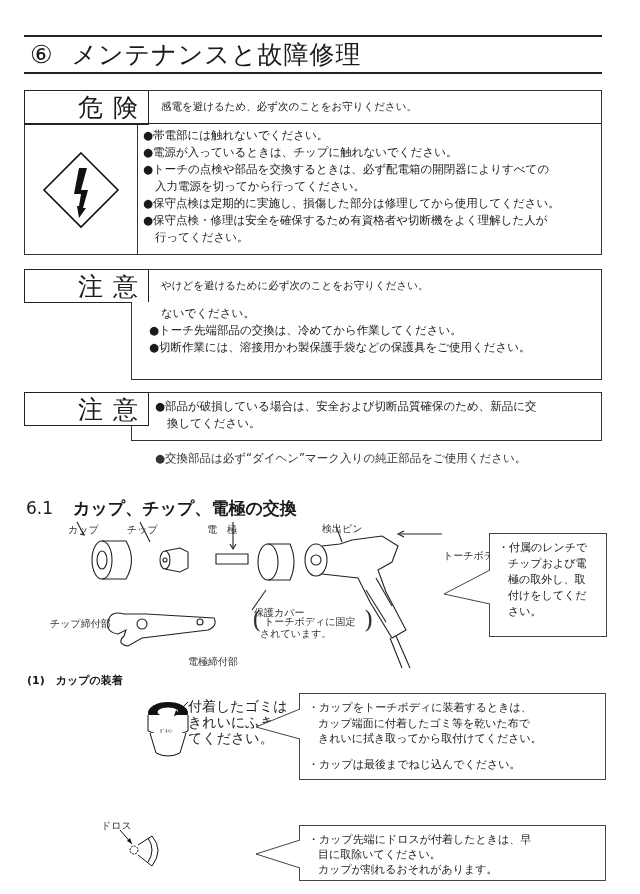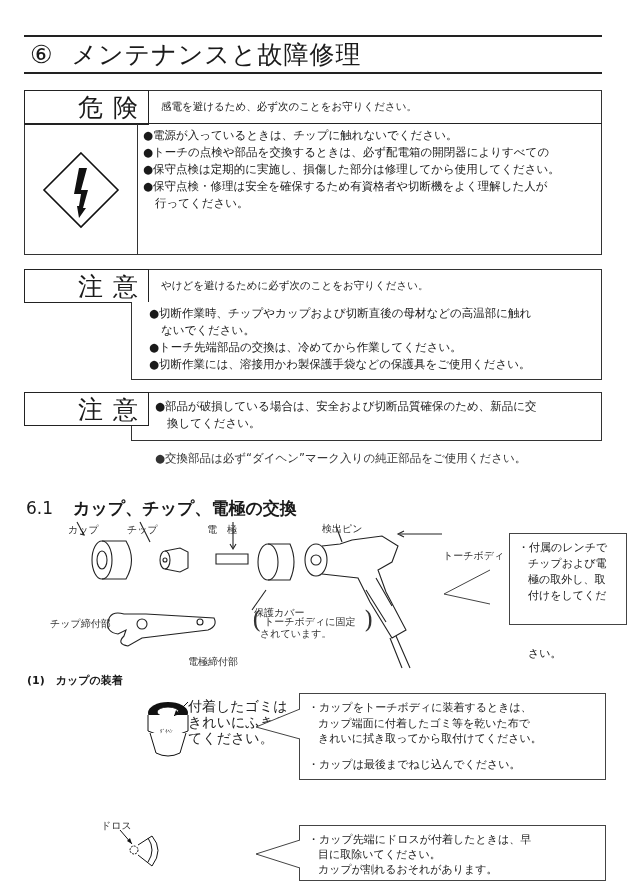--- a/index.html
+++ b/index.html
@@ -49,42 +49,43 @@
   <span class="intro" style="margin-left:12px;">感電を避けるため、必ず次のことをお守りください。</span>
 </div>
 <div class="abs" style="left:24px;top:123px;width:125px;height:1.5px;background:#222;"></div>
 <div class="abs" style="left:24px;top:124px;width:114px;height:131px;border-right:1px solid #333;box-sizing:border-box;display:flex;align-items:center;justify-content:center;">
   <svg width="80" height="80" viewBox="0 0 80 80">
     <polygon points="40,3 77,40 40,77 3,40" fill="#fff" stroke="#111" stroke-width="1.6"></polygon>
     <polygon points="38,18 46,18 40,40 47,40 42,58 45,58 38,68 36,56 38,56 40,44 33,44" fill="#111"></polygon>
   </svg>
 </div>
 <div class="abs bullets" style="left:143px;top:127px;">
+  <div>●帯電部には触れないでください。</div>
   <div>●電源が入っているときは、チップに触れないでください。</div>
   <div>●トーチの点検や部品を交換するときは、必ず配電箱の開閉器によりすべての</div>
+  <div class="cont">入力電源を切ってから行ってください。</div>
   <div>●保守点検は定期的に実施し、損傷した部分は修理してから使用してください。</div>
   <div>●保守点検・修理は安全を確保するため有資格者や切断機をよく理解した人が</div>
   <div class="cont">行ってください。</div>
 </div>
 
 <div class="box" style="left:24px;top:269px;width:578px;height:34px;"></div>
 <div class="label-cell" style="left:24px;top:269px;width:125px;height:34px;">
   <svg width="36" height="30" viewBox="0 0 36 30" style="margin-left:8px;">
     <polygon points="18,2 34,28 2,28" fill="none" stroke="#222" stroke-width="1.2"></polygon>
     <rect x="16.6" y="9" width="2.8" height="12" fill="#111"></rect>
     <circle cx="18" cy="24.5" r="1.7" fill="#111"></circle>
   </svg>
   <span class="label-text">注意</span>
 </div>
 <div class="abs" style="left:149px;top:269px;width:453px;height:34px;display:flex;align-items:center;">
   <span class="intro" style="margin-left:12px;">やけどを避けるために必ず次のことをお守りください。</span>
 </div>
 <div class="box" style="left:131px;top:302px;width:471px;height:78px;border-top:none;"></div>
 <div class="abs bullets" style="left:149px;top:305px;">
-  <div>●切断作業時、チップやカップおよび切断直後の母材などの高温部に触れ</div>
   <div class="cont">ないでください。</div>
   <div>●トーチ先端部品の交換は、冷めてから作業してください。</div>
   <div>●切断作業には、溶接用かわ製保護手袋などの保護具をご使用ください。</div>
 </div>
 
 <div class="box" style="left:131px;top:392px;width:471px;height:49px;"></div>
 <div class="label-cell" style="left:24px;top:392px;width:125px;height:34px;">
   <svg width="36" height="30" viewBox="0 0 36 30" style="margin-left:8px;">
     <polygon points="18,2 34,28 2,28" fill="none" stroke="#222" stroke-width="1.2"></polygon>
     <rect x="16.6" y="9" width="2.8" height="12" fill="#111"></rect>
@@ -161,26 +162,26 @@
 <div class="abs small" style="left:254px;top:606px;">保護カバー</div>
 <div class="abs small" style="left:252px;top:616px;line-height:12px;">
   <span style="font-size:24px;position:absolute;left:0;top:-2px;">(</span>
   <div style="margin-left:12px;">トーチボディに固定</div>
   <div style="margin-left:8px;">されています。</div>
   <span style="font-size:24px;position:absolute;left:112px;top:-2px;">)</span>
 </div>
 <div class="abs small" style="left:50px;top:617px;">チップ締付部</div>
 <div class="abs small" style="left:188px;top:655px;">電極締付部</div>
 
-<div class="callout" style="left:509px;top:533px;width:118px;height:92px;">
+<div class="callout" style="left:489px;top:533px;width:118px;height:104px;">
   <div>・付属のレンチで</div>
   <div style="padding-left:10px;">チップおよび電</div>
   <div style="padding-left:10px;">極の取外し、取</div>
   <div style="padding-left:10px;">付けをしてくだ</div>
-  <div style="padding-left:10px;margin-top:42px;">さい。</div>
+  <div style="padding-left:10px;">さい。</div>
 </div>
 <svg class="abs" style="left:440px;top:560px;" width="52" height="50" viewBox="0 0 52 50">
   <polyline points="50,10 4,34 50,44" fill="#fff" stroke="#444" stroke-width="1"></polyline>
 </svg>
 
 <div class="abs sub-title" style="left:27px;top:673px;">(1)　カップの装着</div>
 
 <svg class="abs" style="left:140px;top:695px;" width="60" height="70" viewBox="0 0 60 70">
   <ellipse cx="28" cy="18" rx="20" ry="11" fill="#111"></ellipse>
   <ellipse cx="28" cy="17" rx="11" ry="5" fill="#fff" stroke="#111"></ellipse>

